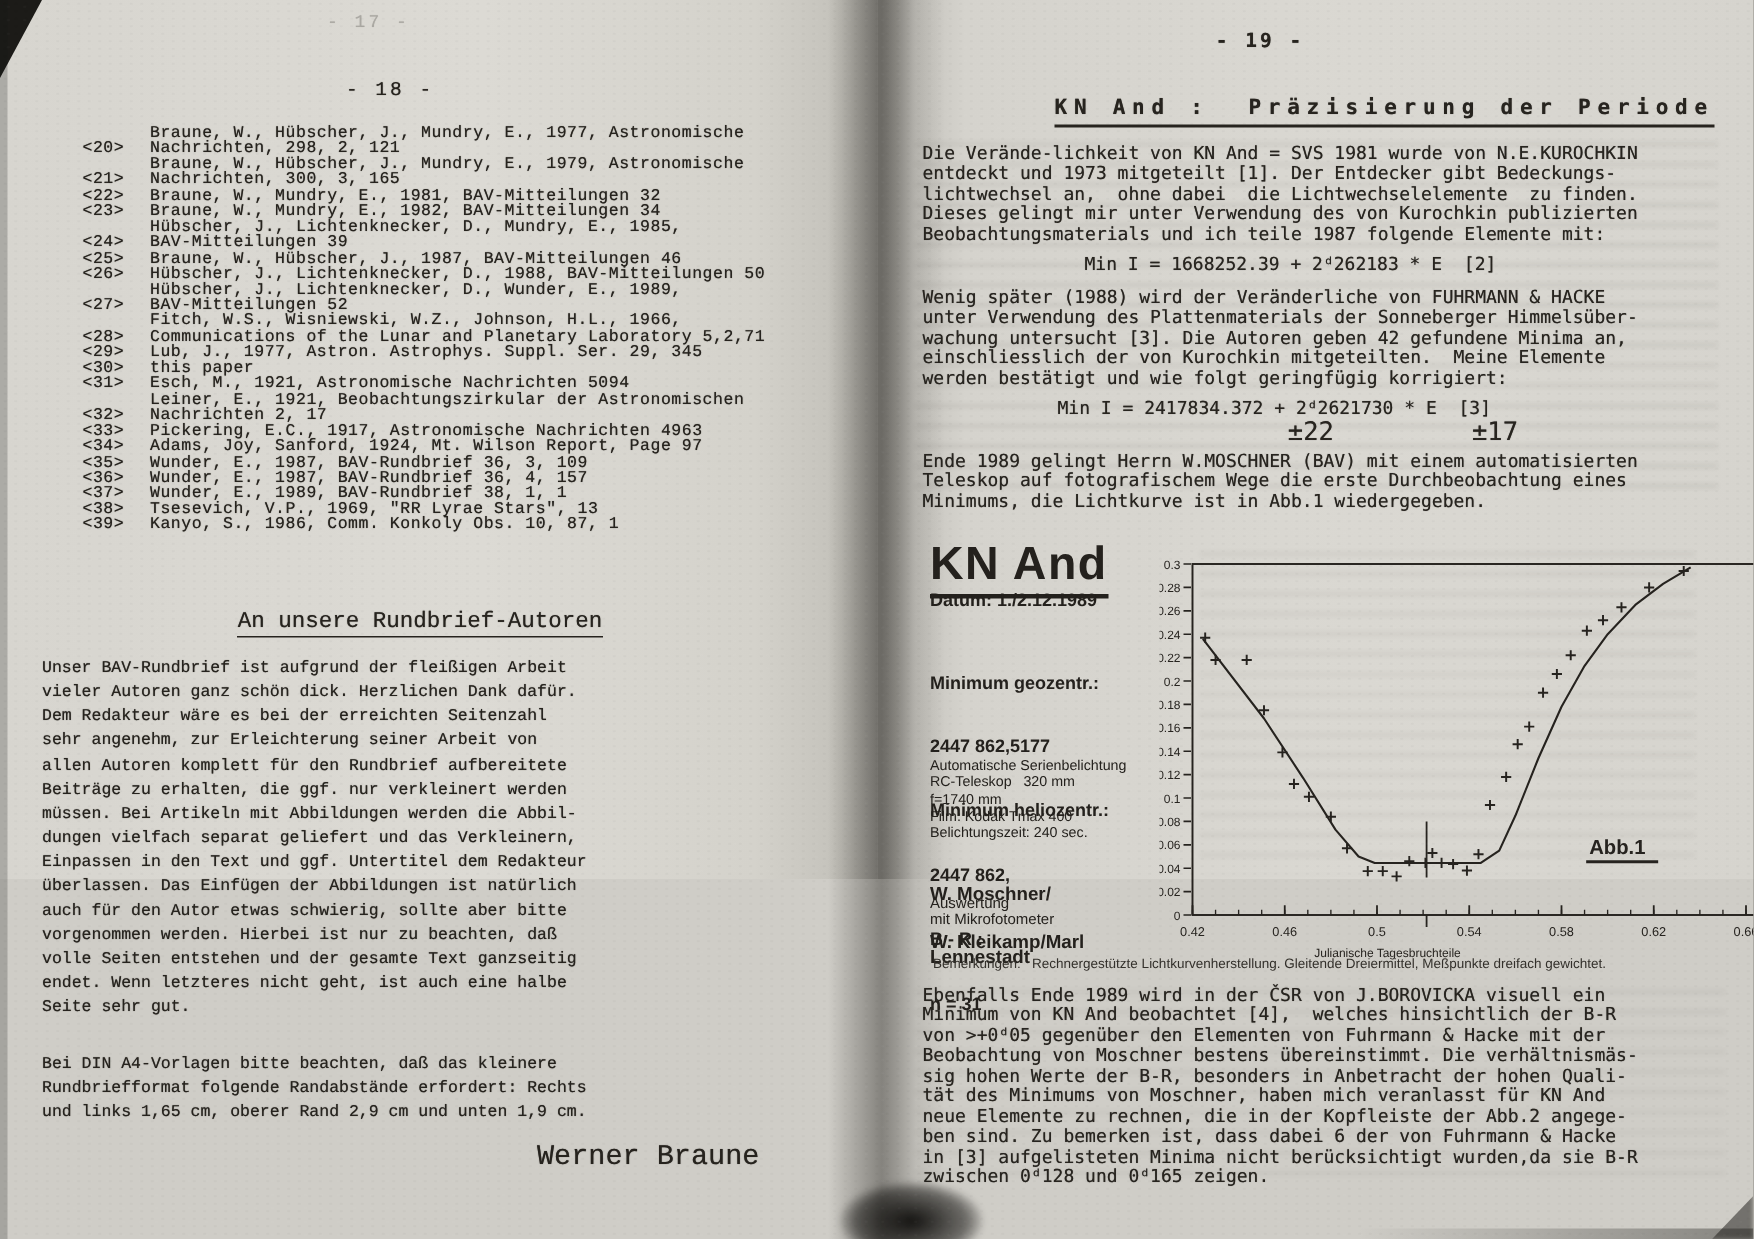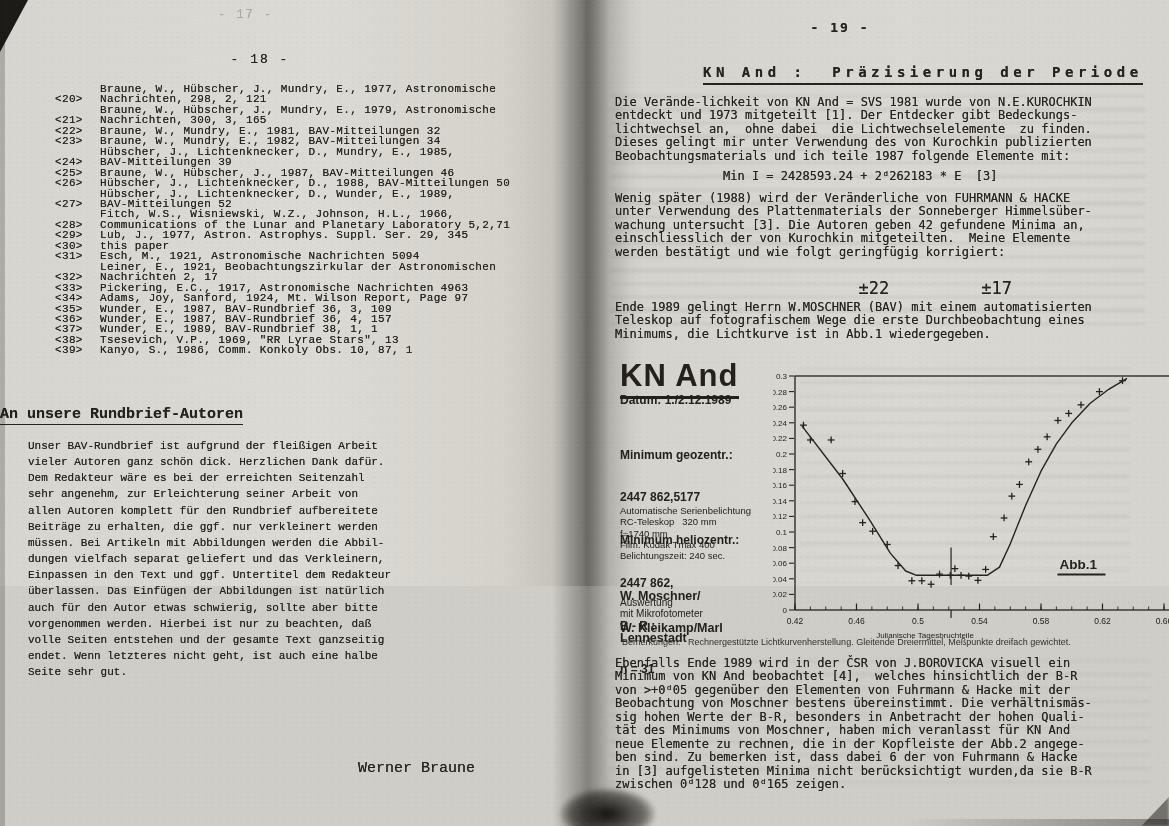--- a/index.html
+++ b/index.html
@@ -11,26 +11,26 @@
     background:linear-gradient(to right,#d7d5cf 0%,#dcdad4 55%,#d4d2cb 86%,#c3c1ba 96%,#a9a7a1 100%);}
   #page-right{left:585px;width:584px;
     background:linear-gradient(to right,#a09e98 0%,#c4c2bc 4%,#d5d3cd 10%,#dad8d2 55%,#d6d4ce 100%);}
   .abs{position:absolute;white-space:pre;}
   
   .tw{font-family:"Liberation Mono",monospace;color:#26231e;text-shadow:0 0 0.6px rgba(38,35,30,.75);}
   .pagenum{font-size:13px;letter-spacing:2px;text-align:center;}
   #refs{left:55px;top:84px;font-size:11px;letter-spacing:.35px;line-height:10.45px;}
   .ref{display:flex;align-items:flex-end;}
   .ref-tag{width:45px;flex:none;}
-  #lp-heading{left:0;top:406px;width:560px;font-size:15px;font-weight:bold;}
+  #lp-heading{left:0;top:406px;width:560px;text-align:center;font-size:15px;font-weight:normal;}
   #lp-heading span{border-bottom:1.6px solid #26231e;padding-bottom:1px;}
   .lp-body{font-size:11px;line-height:16.15px;}
   #lp-para1{left:28px;top:438px;}
   #lp-para2{left:28px;top:702px;}
-  #lp-sig{left:358px;top:760px;font-size:15px;}
+  #lp-sig{left:358px;top:760px;font-size:19px;}
   .bleed-head{left:218px;top:8px;font-size:12px;letter-spacing:2px;opacity:.26;filter:blur(.5px);}
   
   .pr{font-family:"DejaVu Sans Mono",monospace;color:#27241f;text-shadow:0 0 .5px rgba(39,36,31,.7);}
   #rp-num{left:190px;top:20px;width:130px;text-align:center;font-size:13px;font-weight:bold;letter-spacing:2px;}
   #rp-title{left:74px;top:64px;font-size:14px;font-weight:bold;letter-spacing:4.5px;padding-left:44px;}
   #rp-title span{border-bottom:2px solid #27241f;padding-bottom:3px;}
   .rp-body{font-size:12px;line-height:13.45px;}
   #rp-para1{left:30px;top:96px;}
   #rp-f2{left:138px;top:169px;font-size:12px;}
   #rp-para2{left:30px;top:192px;}
@@ -75,30 +75,32 @@
 <div id="scan">
 
   <div id="page-left" class="page">
     <div class="abs tw bleed-head">- 17 -</div>
     <div class="abs tw pagenum" style="left:190px;top:36px;width:140px;margin-top:16px;">- 18 -</div>
 
     <div id="refs" class="abs tw"><div class="ref"><span class="ref-tag">&lt;20&gt;</span><div><div>Braune, W., Hübscher, J., Mundry, E., 1977, Astronomische</div><div>Nachrichten, 298, 2, 121</div></div></div><div class="ref"><span class="ref-tag">&lt;21&gt;</span><div><div>Braune, W., Hübscher, J., Mundry, E., 1979, Astronomische</div><div>Nachrichten, 300, 3, 165</div></div></div><div class="ref"><span class="ref-tag">&lt;22&gt;</span><div><div>Braune, W., Mundry, E., 1981, BAV-Mitteilungen 32</div></div></div><div class="ref"><span class="ref-tag">&lt;23&gt;</span><div><div>Braune, W., Mundry, E., 1982, BAV-Mitteilungen 34</div></div></div><div class="ref"><span class="ref-tag">&lt;24&gt;</span><div><div>Hübscher, J., Lichtenknecker, D., Mundry, E., 1985,</div><div>BAV-Mitteilungen 39</div></div></div><div class="ref"><span class="ref-tag">&lt;25&gt;</span><div><div>Braune, W., Hübscher, J., 1987, BAV-Mitteilungen 46</div></div></div><div class="ref"><span class="ref-tag">&lt;26&gt;</span><div><div>Hübscher, J., Lichtenknecker, D., 1988, BAV-Mitteilungen 50</div></div></div><div class="ref"><span class="ref-tag">&lt;27&gt;</span><div><div>Hübscher, J., Lichtenknecker, D., Wunder, E., 1989,</div><div>BAV-Mitteilungen 52</div></div></div><div class="ref"><span class="ref-tag">&lt;28&gt;</span><div><div>Fitch, W.S., Wisniewski, W.Z., Johnson, H.L., 1966,</div><div>Communications of the Lunar and Planetary Laboratory 5,2,71</div></div></div><div class="ref"><span class="ref-tag">&lt;29&gt;</span><div><div>Lub, J., 1977, Astron. Astrophys. Suppl. Ser. 29, 345</div></div></div><div class="ref"><span class="ref-tag">&lt;30&gt;</span><div><div>this paper</div></div></div><div class="ref"><span class="ref-tag">&lt;31&gt;</span><div><div>Esch, M., 1921, Astronomische Nachrichten 5094</div></div></div><div class="ref"><span class="ref-tag">&lt;32&gt;</span><div><div>Leiner, E., 1921, Beobachtungszirkular der Astronomischen</div><div>Nachrichten 2, 17</div></div></div><div class="ref"><span class="ref-tag">&lt;33&gt;</span><div><div>Pickering, E.C., 1917, Astronomische Nachrichten 4963</div></div></div><div class="ref"><span class="ref-tag">&lt;34&gt;</span><div><div>Adams, Joy, Sanford, 1924, Mt. Wilson Report, Page 97</div></div></div><div class="ref"><span class="ref-tag">&lt;35&gt;</span><div><div>Wunder, E., 1987, BAV-Rundbrief 36, 3, 109</div></div></div><div class="ref"><span class="ref-tag">&lt;36&gt;</span><div><div>Wunder, E., 1987, BAV-Rundbrief 36, 4, 157</div></div></div><div class="ref"><span class="ref-tag">&lt;37&gt;</span><div><div>Wunder, E., 1989, BAV-Rundbrief 38, 1, 1</div></div></div><div class="ref"><span class="ref-tag">&lt;38&gt;</span><div><div>Tsesevich, V.P., 1969, "RR Lyrae Stars", 13</div></div></div><div class="ref"><span class="ref-tag">&lt;39&gt;</span><div><div>Kanyo, S., 1986, Comm. Konkoly Obs. 10, 87, 1</div></div></div></div>
 
     <div id="lp-heading" class="abs tw"><span>An unsere Rundbrief-Autoren</span></div>
     <div id="lp-para1" class="abs tw lp-body"><div>Unser BAV-Rundbrief ist aufgrund der fleißigen Arbeit</div><div>vieler Autoren ganz schön dick. Herzlichen Dank dafür.</div><div>Dem Redakteur wäre es bei der erreichten Seitenzahl</div><div>sehr angenehm, zur Erleichterung seiner Arbeit von</div><div>allen Autoren komplett für den Rundbrief aufbereitete</div><div>Beiträge zu erhalten, die ggf. nur verkleinert werden</div><div>müssen. Bei Artikeln mit Abbildungen werden die Abbil-</div><div>dungen vielfach separat geliefert und das Verkleinern,</div><div>Einpassen in den Text und ggf. Untertitel dem Redakteur</div><div>überlassen. Das Einfügen der Abbildungen ist natürlich</div><div>auch für den Autor etwas schwierig, sollte aber bitte</div><div>vorgenommen werden. Hierbei ist nur zu beachten, daß</div><div>volle Seiten entstehen und der gesamte Text ganzseitig</div><div>endet. Wenn letzteres nicht geht, ist auch eine halbe</div><div>Seite sehr gut.</div></div>
+    <div id="lp-para2" class="abs tw lp-body"><div>Bei DIN A4-Vorlagen bitte beachten, daß das kleinere</div><div>Rundbriefformat folgende Randabstände erfordert: Rechts</div><div>und links 1,65 cm, oberer Rand 2,9 cm und unten 1,9 cm.</div></div>
     <div id="lp-sig" class="abs tw">Werner Braune</div>
   </div>
 
   <div id="page-right" class="page">
     <div id="rp-num" class="abs pr">- 19 -</div>
     <div id="rp-title" class="abs pr"><span>KN And :  Präzisierung der Periode</span></div>
 
     <div id="rp-para1" class="abs pr rp-body"><div>Die Verände-lichkeit von KN And = SVS 1981 wurde von N.E.KUROCHKIN</div><div>entdeckt und 1973 mitgeteilt [1]. Der Entdecker gibt Bedeckungs-</div><div>lichtwechsel an,  ohne dabei  die Lichtwechselelemente  zu finden.</div><div>Dieses gelingt mir unter Verwendung des von Kurochkin publizierten</div><div>Beobachtungsmaterials und ich teile 1987 folgende Elemente mit:</div></div>
-    <div id="rp-f2" class="abs pr">Min I = 2428593.24 + 2ᵈ262183 * E  [3]</div>
+    <div id="rp-f2" class="abs pr">Min I = 1668252.39 + 2ᵈ262183 * E  [2]</div>
     <div id="rp-para2" class="abs pr rp-body"><div>Wenig später (1988) wird der Veränderliche von FUHRMANN &amp; HACKE</div><div>unter Verwendung des Plattenmaterials der Sonneberger Himmelsüber-</div><div>wachung untersucht [3]. Die Autoren geben 42 gefundene Minima an,</div><div>einschliesslich der von Kurochkin mitgeteilten.  Meine Elemente</div><div>werden bestätigt und wie folgt geringfügig korrigiert:</div></div>
+    <div id="rp-f3" class="abs pr">Min I = 2417834.372 + 2ᵈ2621730 * E  [3]</div>
     <div id="rp-f3e" class="abs pr">               ±22         ±17</div>
     <div id="rp-para3" class="abs pr rp-body"><div>Ende 1989 gelingt Herrn W.MOSCHNER (BAV) mit einem automatisierten</div><div>Teleskop auf fotografischem Wege die erste Durchbeobachtung eines</div><div>Minimums, die Lichtkurve ist in Abb.1 wiedergegeben.</div></div>
 
     <div id="fig-star" class="abs fig">KN And</div>
     <div id="fig-date" class="abs fig">Datum: 1./2.12.1989</div>
     <div id="fig-min" class="abs fig">
       <div>Minimum geozentr.:</div>
       <div>2447 862,5177</div>
       <div>Minimum heliozentr.:</div>
       <div>2447 862,</div>

